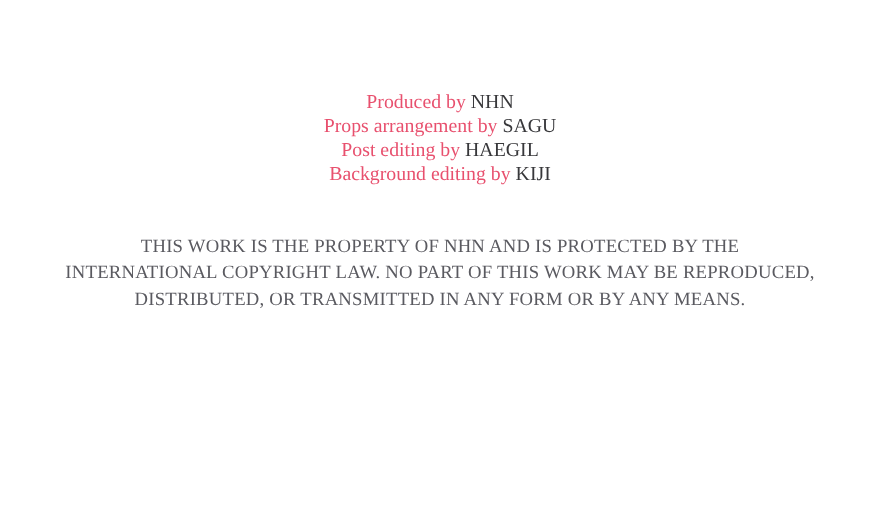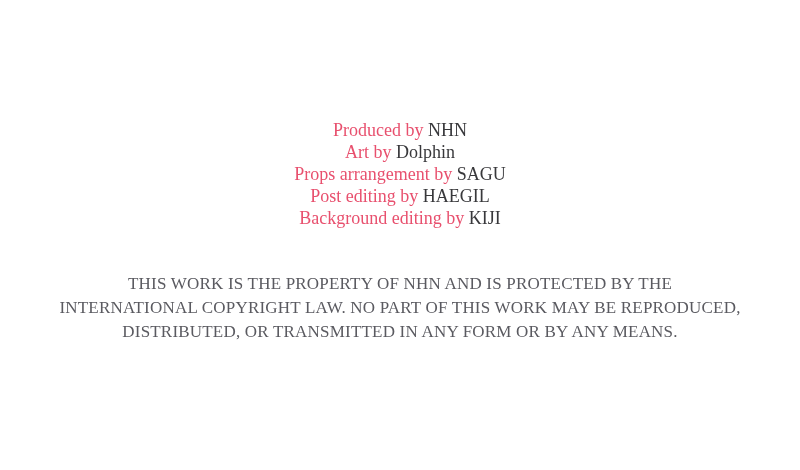--- a/index.html
+++ b/index.html
@@ -10,21 +10,21 @@
     width: 800px;
     height: 470px;
     background: #ffffff;
     overflow: hidden;
     font-family: "Liberation Serif", "DejaVu Serif", serif;
   }
   .page {
     width: 800px;
     height: 470px;
     box-sizing: border-box;
-    padding-top: 119px;
+    padding-top: 81px;
     text-align: center;
   }
   .credits-block {
     width: 100%;
   }
   .credit-line {
     font-size: 18px;
     line-height: 22px;
     white-space: nowrap;
   }
@@ -55,24 +55,20 @@
 <body>
 
 <div class="page">
 
   <div class="credits-block">
     <div class="credit-line">
       <span class="credit-role">Produced by</span>
       <span class="credit-name">NHN</span>
     </div>
     <div class="credit-line">
-      <span class="credit-role">Art by</span>
-      <span class="credit-name">Dolphin</span>
-    </div>
-    <div class="credit-line">
       <span class="credit-role">Props arrangement by</span>
       <span class="credit-name">SAGU</span>
     </div>
     <div class="credit-line">
       <span class="credit-role">Post editing by</span>
       <span class="credit-name">HAEGIL</span>
     </div>
     <div class="credit-line">
       <span class="credit-role">Background editing by</span>
       <span class="credit-name">KIJI</span>

